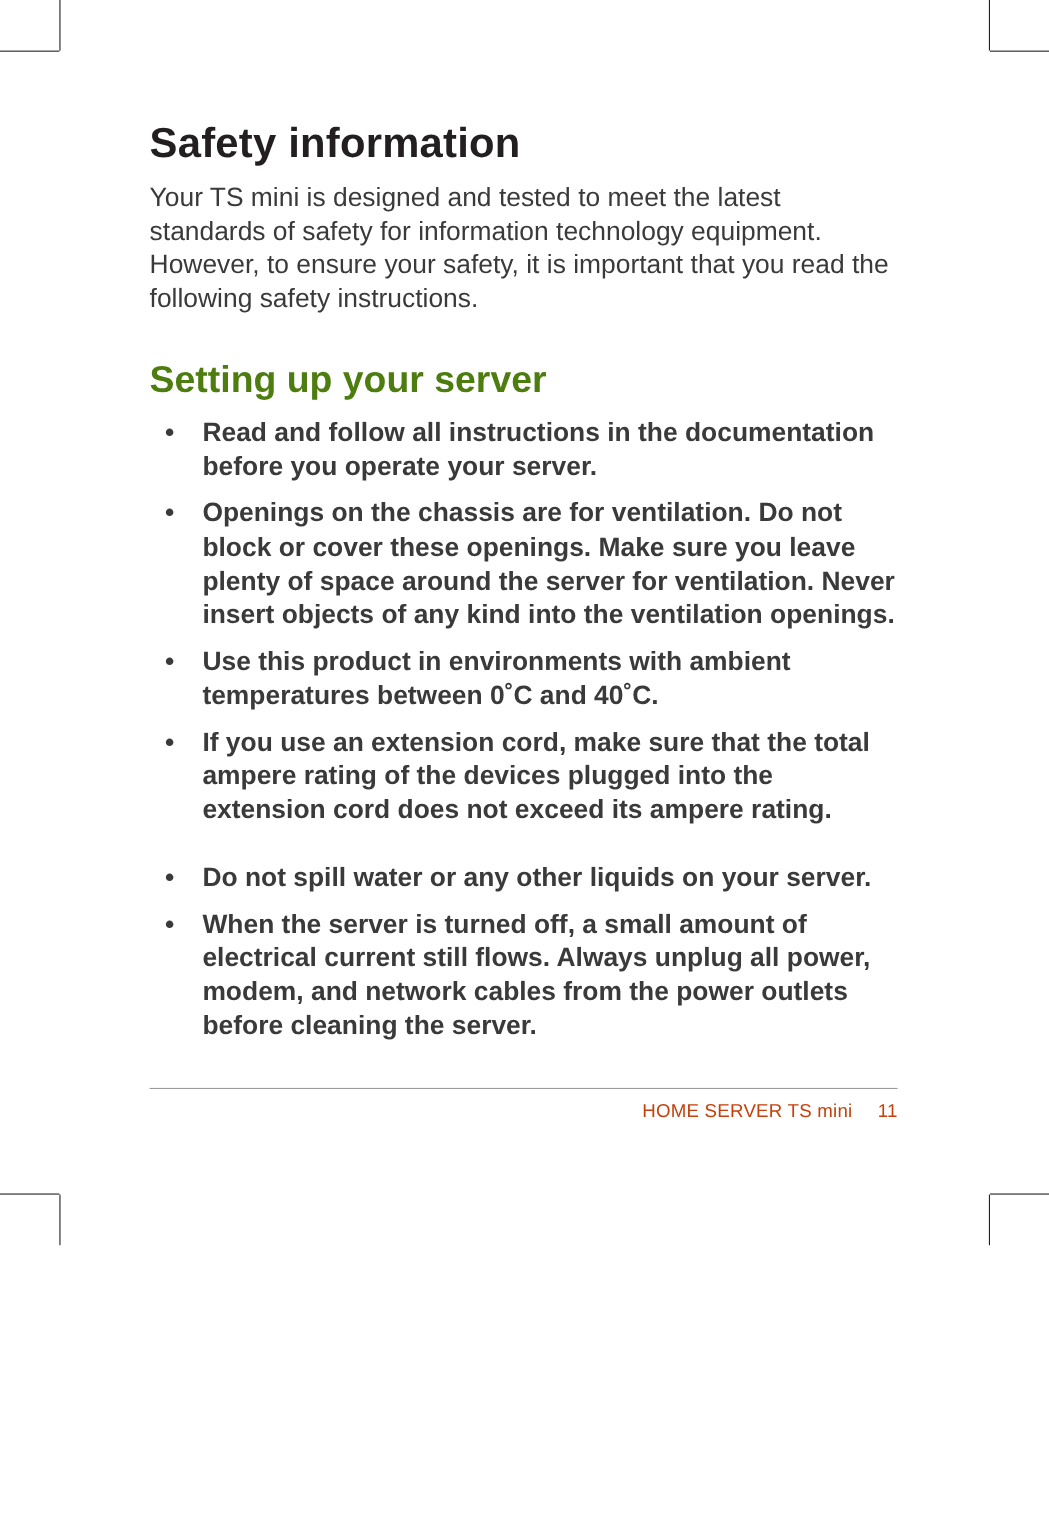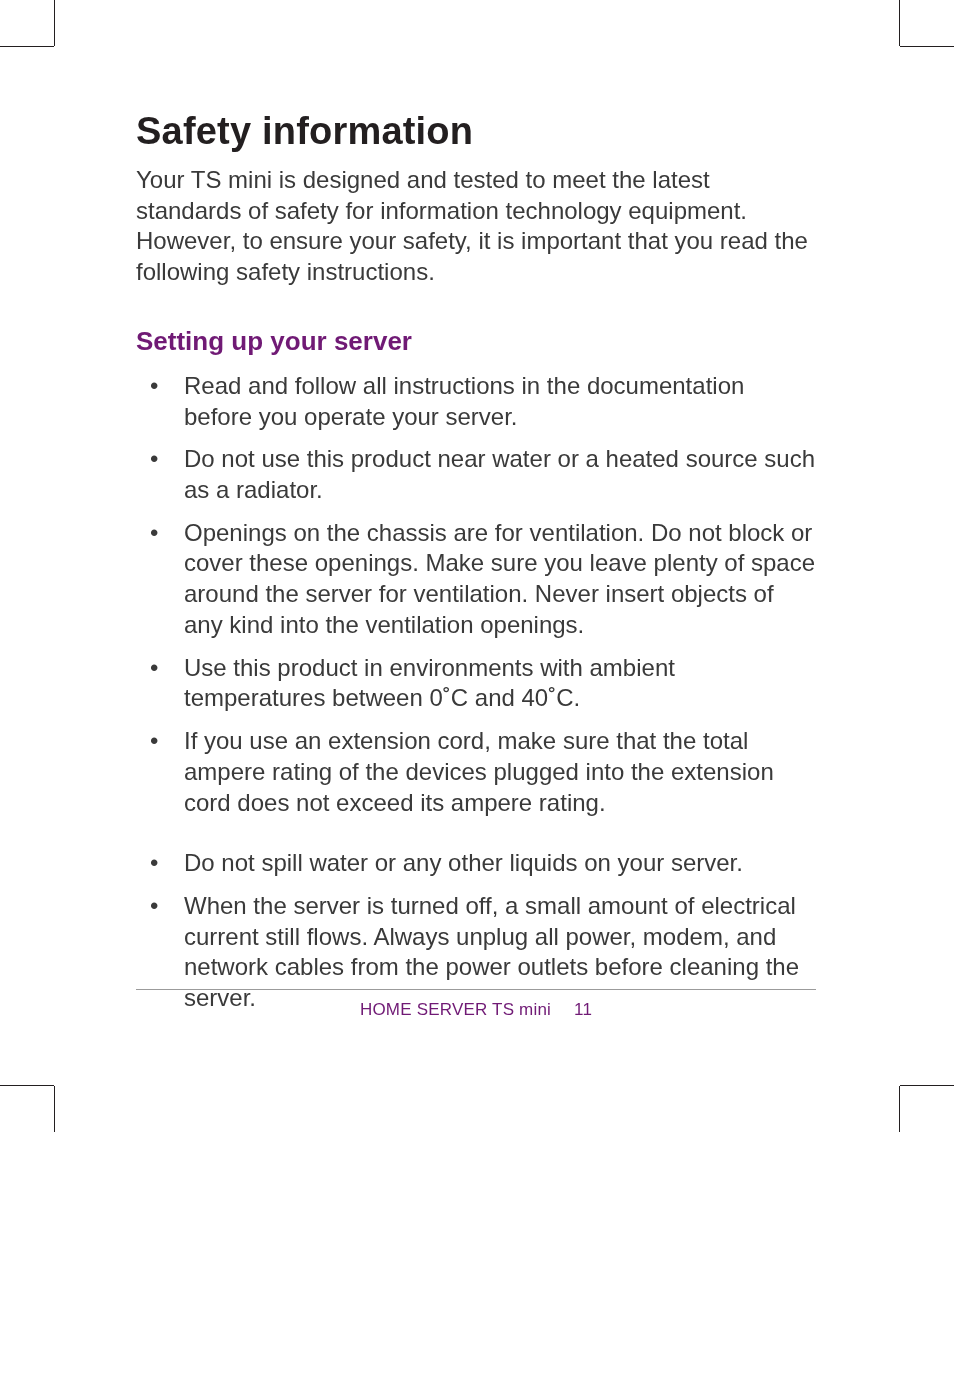--- a/index.html
+++ b/index.html
@@ -10,27 +10,27 @@
   .crop.tl-v { top: 0; left: 54px; width: 1px; height: 46px; }
   .crop.tr-h { top: 46px; right: 0; width: 54px; height: 1px; }
   .crop.tr-v { top: 0; right: 54px; width: 1px; height: 46px; }
   .crop.bl-h { bottom: 46px; left: 0; width: 54px; height: 1px; }
   .crop.bl-v { bottom: 0; left: 54px; width: 1px; height: 46px; }
   .crop.br-h { bottom: 46px; right: 0; width: 54px; height: 1px; }
   .crop.br-v { bottom: 0; right: 54px; width: 1px; height: 46px; }
   .content { position: absolute; top: 110px; left: 136px; width: 680px; }
   h1 { font-family: Arial, "Helvetica Neue", sans-serif; font-weight: 900; font-size: 38px; letter-spacing: 0.2px; color: #231f20; margin-bottom: 12px; }
   .intro { font-size: 24px; line-height: 1.28; color: #3a3a3a; margin-bottom: 38px; }
-  h2 { font-family: "Myriad Pro", "Segoe UI", Arial, sans-serif; font-weight: 700; font-size: 26px; color: #701a75; margin-bottom: 14px; }
-  ul { list-style: none; margin-bottom: 30px; }
+  h2 { font-family: "Myriad Pro", "Segoe UI", Arial, sans-serif; font-weight: 700; font-size: 34px; color: #4d7c0f; margin-bottom: 14px; }
+  ul { list-style: none; margin-bottom: 30px; font-weight: bold; }
   li { position: relative; padding-left: 48px; font-size: 24px; line-height: 1.28; color: #3a3a3a; margin-bottom: 12px; }
   li::before { content: "•"; position: absolute; left: 14px; top: 0; font-size: 24px; color: #3a3a3a; }
   .footer { position: absolute; bottom: 112px; left: 136px; width: 680px; }
   .footer-rule { border: none; border-top: 1px solid #9b9b9b; margin-bottom: 10px; }
-  .footer-text { text-align: center; font-size: 17px; color: #701a75; letter-spacing: 0.2px; }
+  .footer-text { text-align: right; font-size: 17px; color: #c2410c; letter-spacing: 0.2px; }
   .footer-text .pg { margin-left: 18px; }
 </style>
 </head>
 <body>
 
 <div class="page">
 
   <div class="crop tl-h"></div>
   <div class="crop tl-v"></div>
   <div class="crop tr-h"></div>
@@ -40,21 +40,20 @@
   <div class="crop br-h"></div>
   <div class="crop br-v"></div>
 
   <div class="content">
     <h1>Safety information</h1>
     <p class="intro">Your TS mini is designed and tested to meet the latest standards of safety for information technology equipment. However, to ensure your safety, it is important that you read the following safety instructions.</p>
 
     <h2>Setting up your server</h2>
     <ul>
       <li>Read and follow all instructions in the documentation before you operate your server.</li>
-      <li>Do not use this product near water or a heated source such as a radiator.</li>
       <li>Openings on the chassis are for ventilation. Do not block or cover these openings. Make sure you leave plenty of space around the server for ventilation. Never insert objects of any kind into the ventilation openings.</li>
       <li>Use this product in environments with ambient temperatures between 0˚C and 40˚C.</li>
       <li>If you use an extension cord, make sure that the total ampere rating of the devices plugged into the extension cord does not exceed its ampere rating.</li>
     </ul>
 
     <ul>
       <li>Do not spill water or any other liquids on your server.</li>
       <li>When the server is turned off, a small amount of electrical current still flows. Always unplug all power, modem, and network cables from the power outlets before cleaning the server.</li>
     </ul>
   </div>

